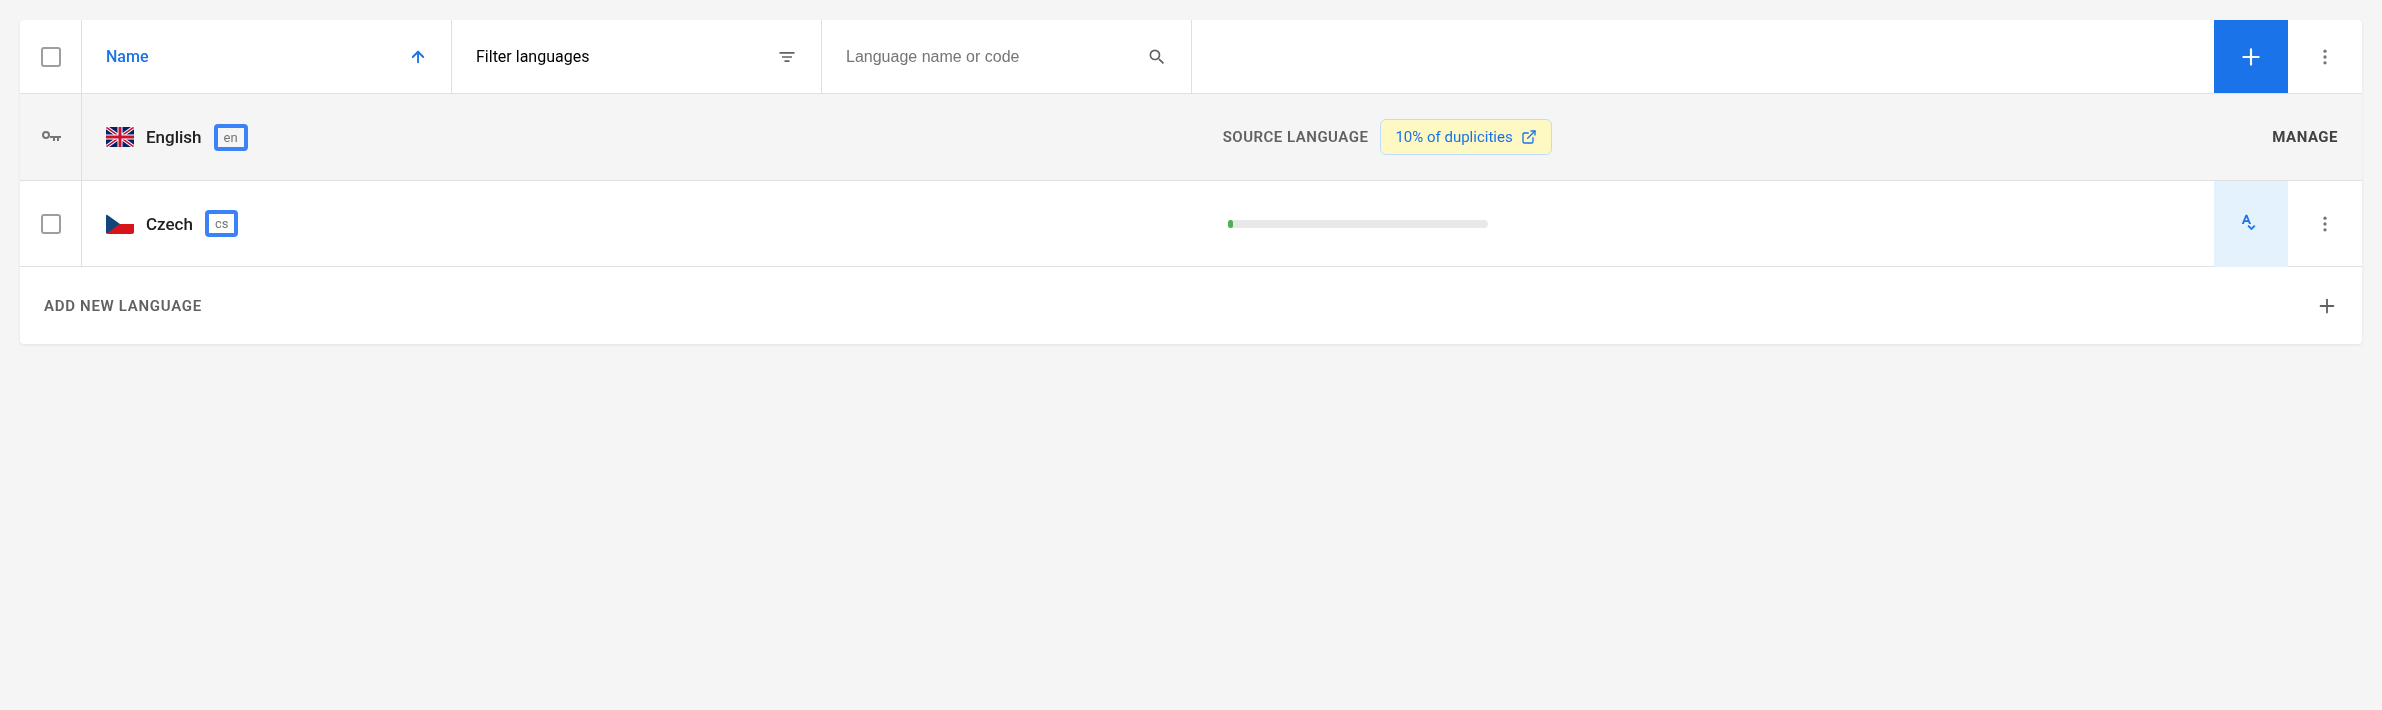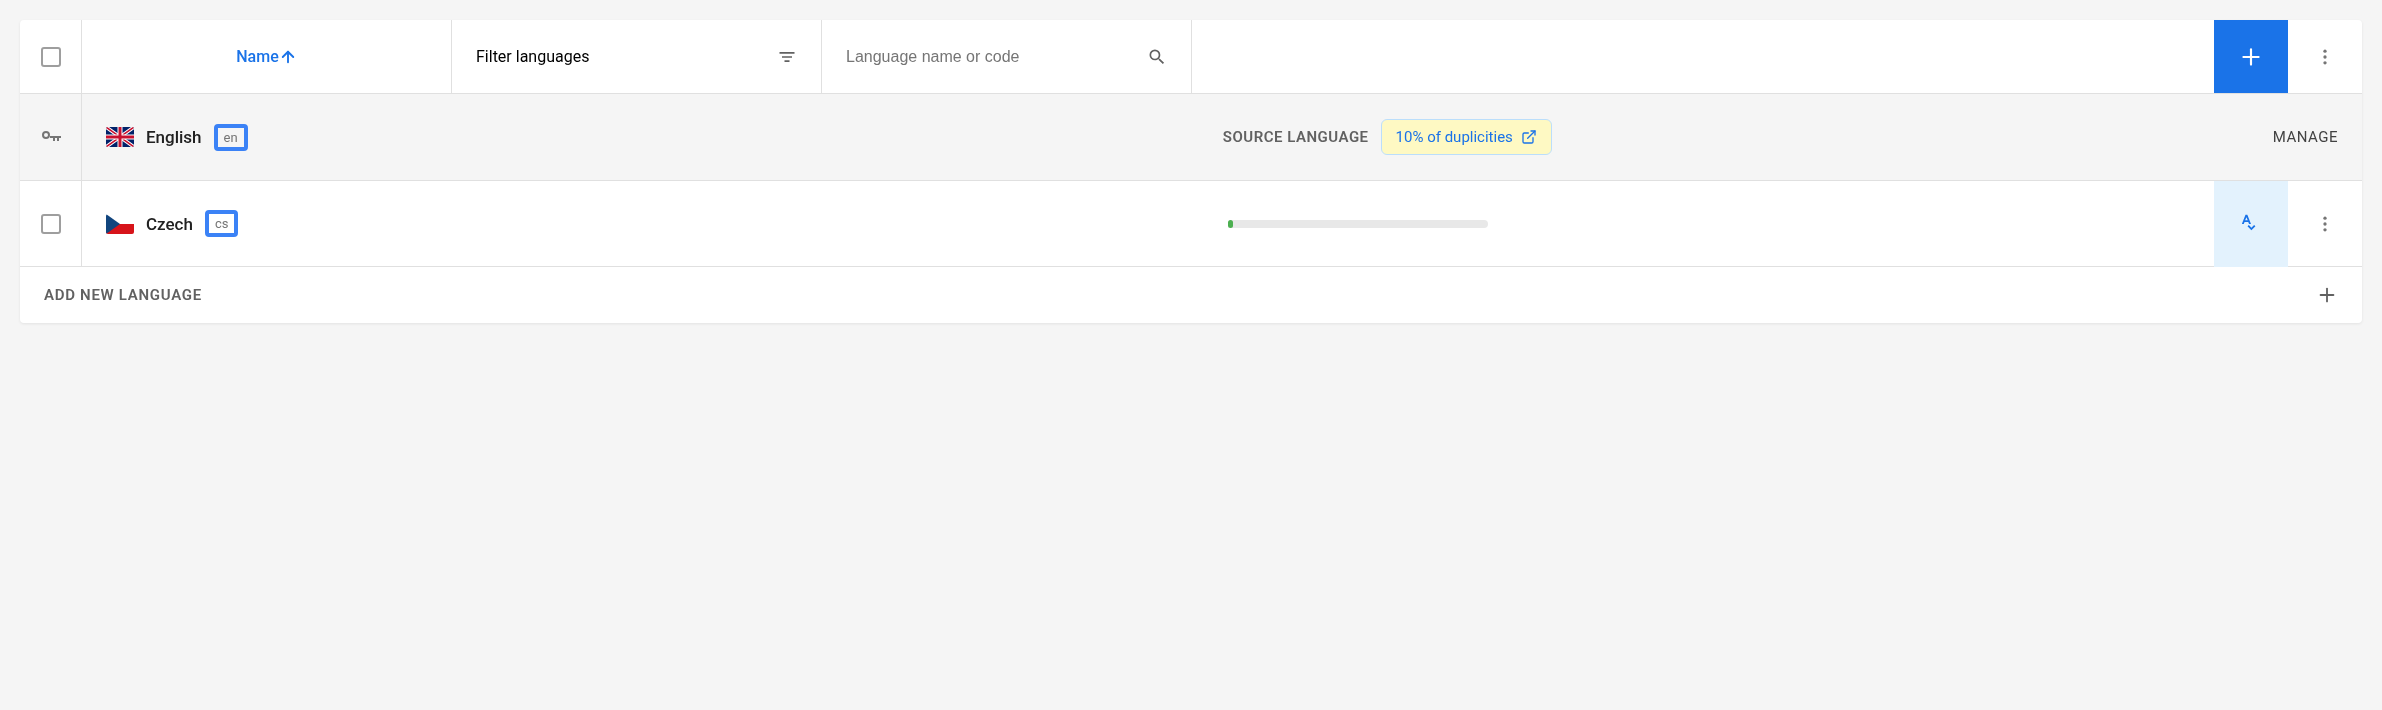--- a/index.html
+++ b/index.html
@@ -37,21 +37,21 @@
     }
     .checkbox {
       width: 20px;
       height: 20px;
       border: 2px solid #9e9e9e;
       border-radius: 3px;
       cursor: pointer;
     }
     .name-col {
       flex: 0 0 370px;
-      justify-content: center;
+      justify-content: space-between;
     }
     .name-label {
       color: #1a73e8;
       font-size: 16px;
       font-weight: 500;
     }
     .sort-arrow {
       color: #1a73e8;
     }
     .filter-col {
@@ -198,21 +198,21 @@
       border-radius: 6px;
       padding: 8px 14px;
       color: #1a73e8;
       font-size: 15px;
       cursor: pointer;
       background: #fef9c3;
     }
     .manage-label {
       color: #424242;
       font-size: 15px;
-      font-weight: 400;
+      font-weight: 700;
       letter-spacing: 0.5px;
     }
     .progress-cell {
       flex: 1;
       display: flex;
       align-items: center;
       justify-content: center;
     }
     .progress-bar {
       width: 260px;
@@ -237,21 +237,21 @@
       justify-content: center;
       cursor: pointer;
     }
     .action-highlight {
       background: #e3f2fd;
     }
     .footer-row {
       display: flex;
       align-items: center;
       justify-content: space-between;
-      height: 57px;
+      height: 78px;
       padding: 0 24px;
       border-top: 1px solid #e0e0e0;
     }
     .footer-label {
       color: #616161;
       font-size: 15px;
       font-weight: 600;
       letter-spacing: 0.7px;
     }
     .plus-small {

